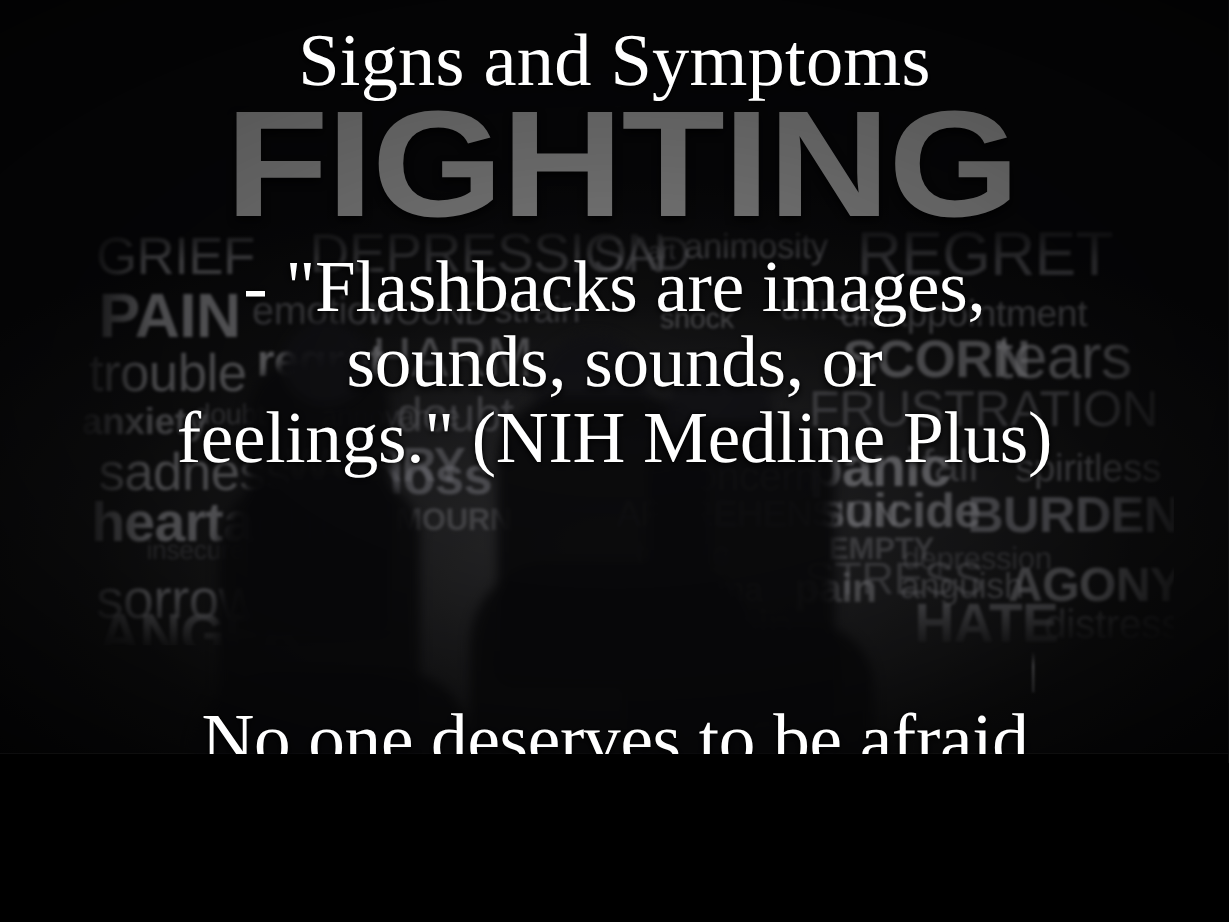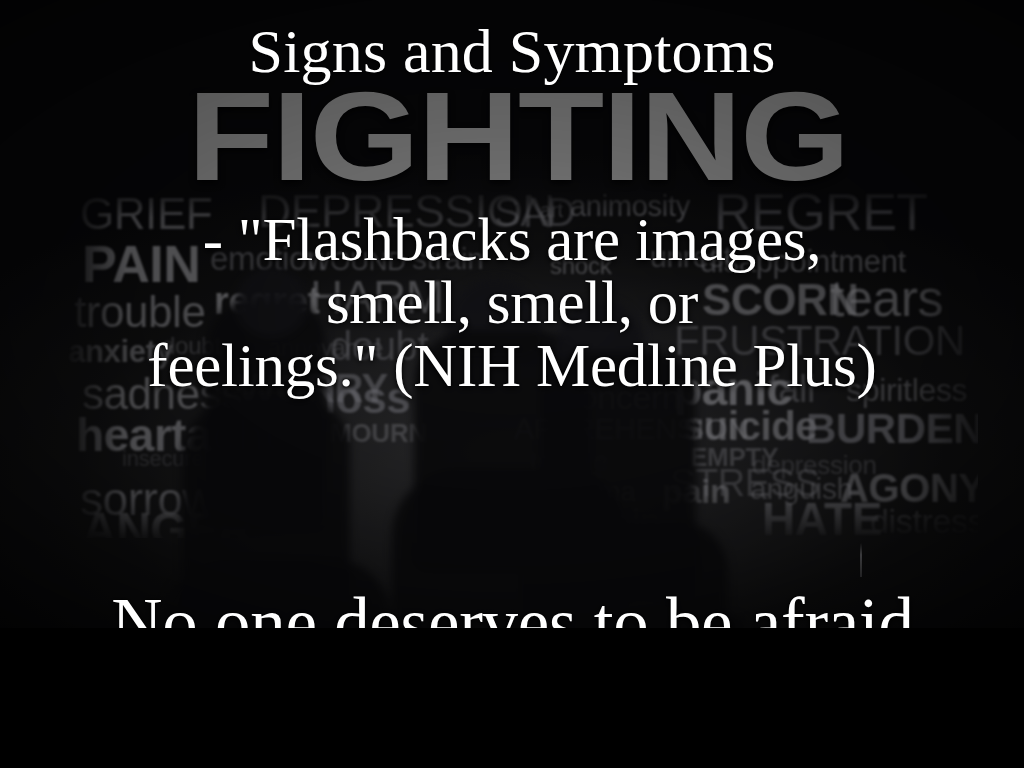--- a/index.html
+++ b/index.html
@@ -143,21 +143,21 @@
     letter-spacing: -0.004em;
     text-shadow: 0 2px 6px rgba(0,0,0,0.9), 0 0 3px rgba(0,0,0,0.7);
   }
   .quote-block .ln { display: block; }
 
   .closing-block {
     position: absolute;
     left: 37px;
     right: 36px;
     top: 586px;
-    font-size: 71px;
+    font-size: 61px;
     line-height: 1.06;
     letter-spacing: -0.004em;
     text-shadow: 0 2px 6px rgba(0,0,0,0.9), 0 0 3px rgba(0,0,0,0.7);
   }
   .closing-block .ln { display: block; }
 </style>
 </head>
 <body>
 
 <div id="slide">
@@ -243,21 +243,21 @@
     <div class="streak"></div>
     <div class="bg-darken"></div>
   </div>
 
   <div class="fg">
 
     <div class="slide-title">Signs and Symptoms</div>
 
     <div class="quote-block">
       <span class="ln">- "Flashbacks are images,</span>
-      <span class="ln">smell, smell, or</span>
+      <span class="ln">sounds, sounds, or</span>
       <span class="ln">feelings." (NIH Medline Plus)</span>
     </div>
 
     <div class="closing-block">
       <span class="ln">No one deserves to be afraid</span>
     </div>
 
   </div>
 </div>
 

